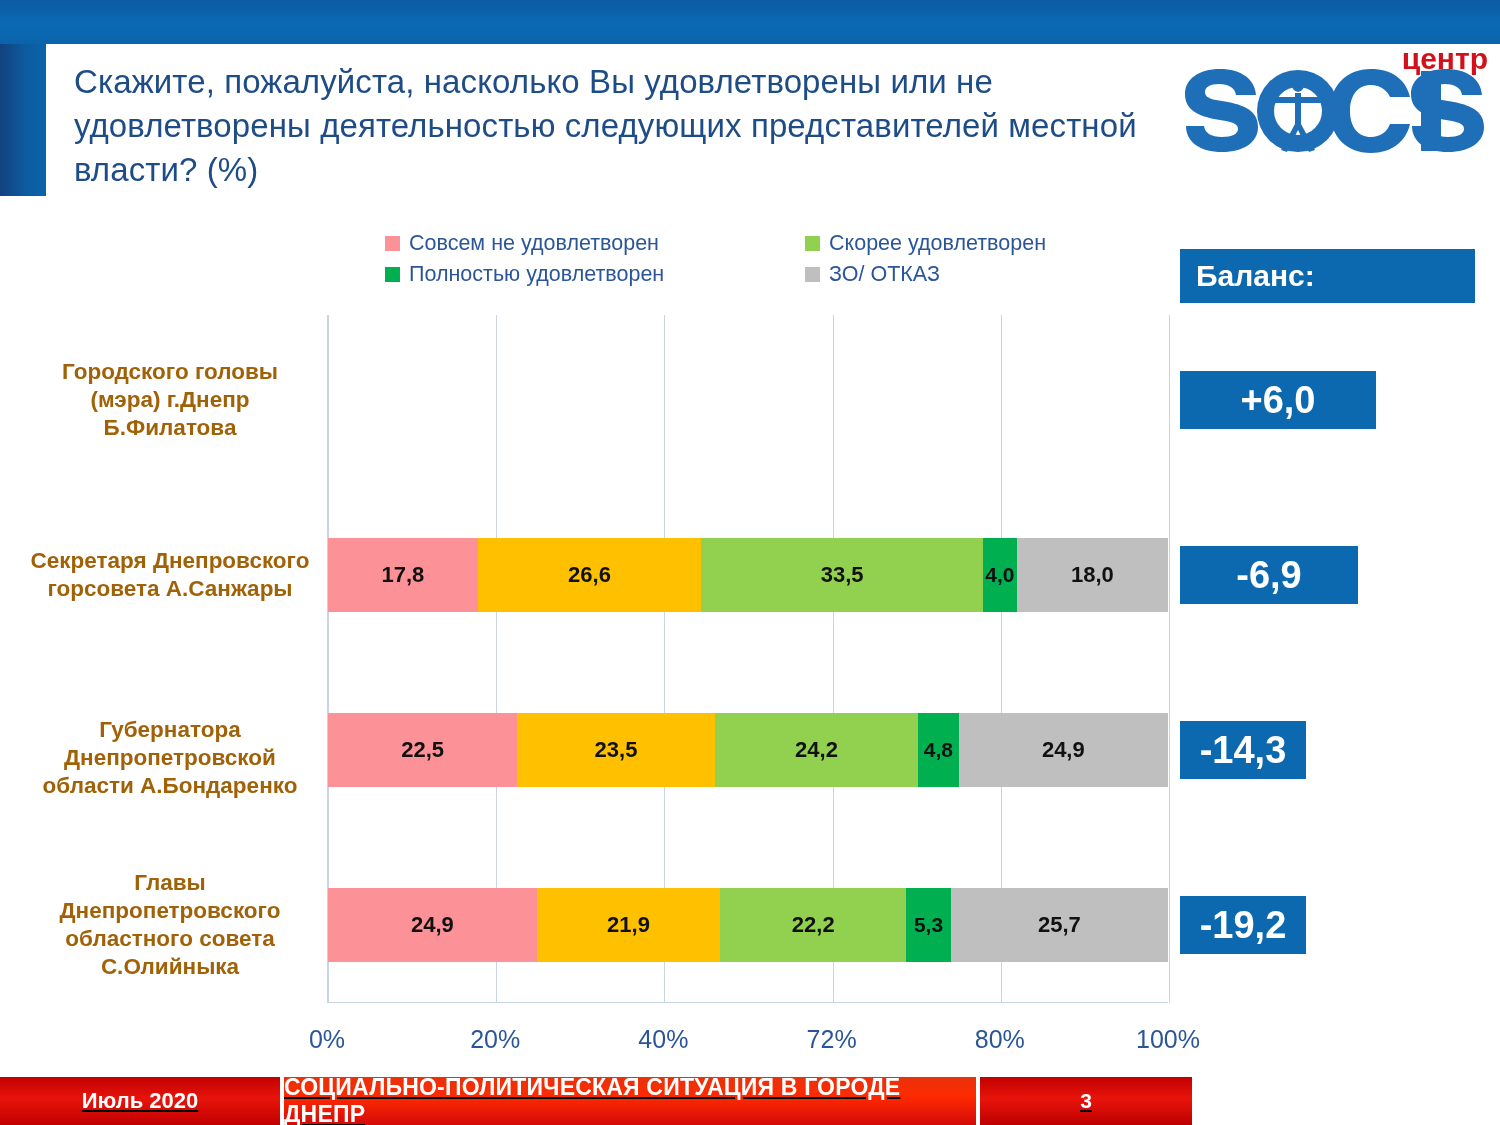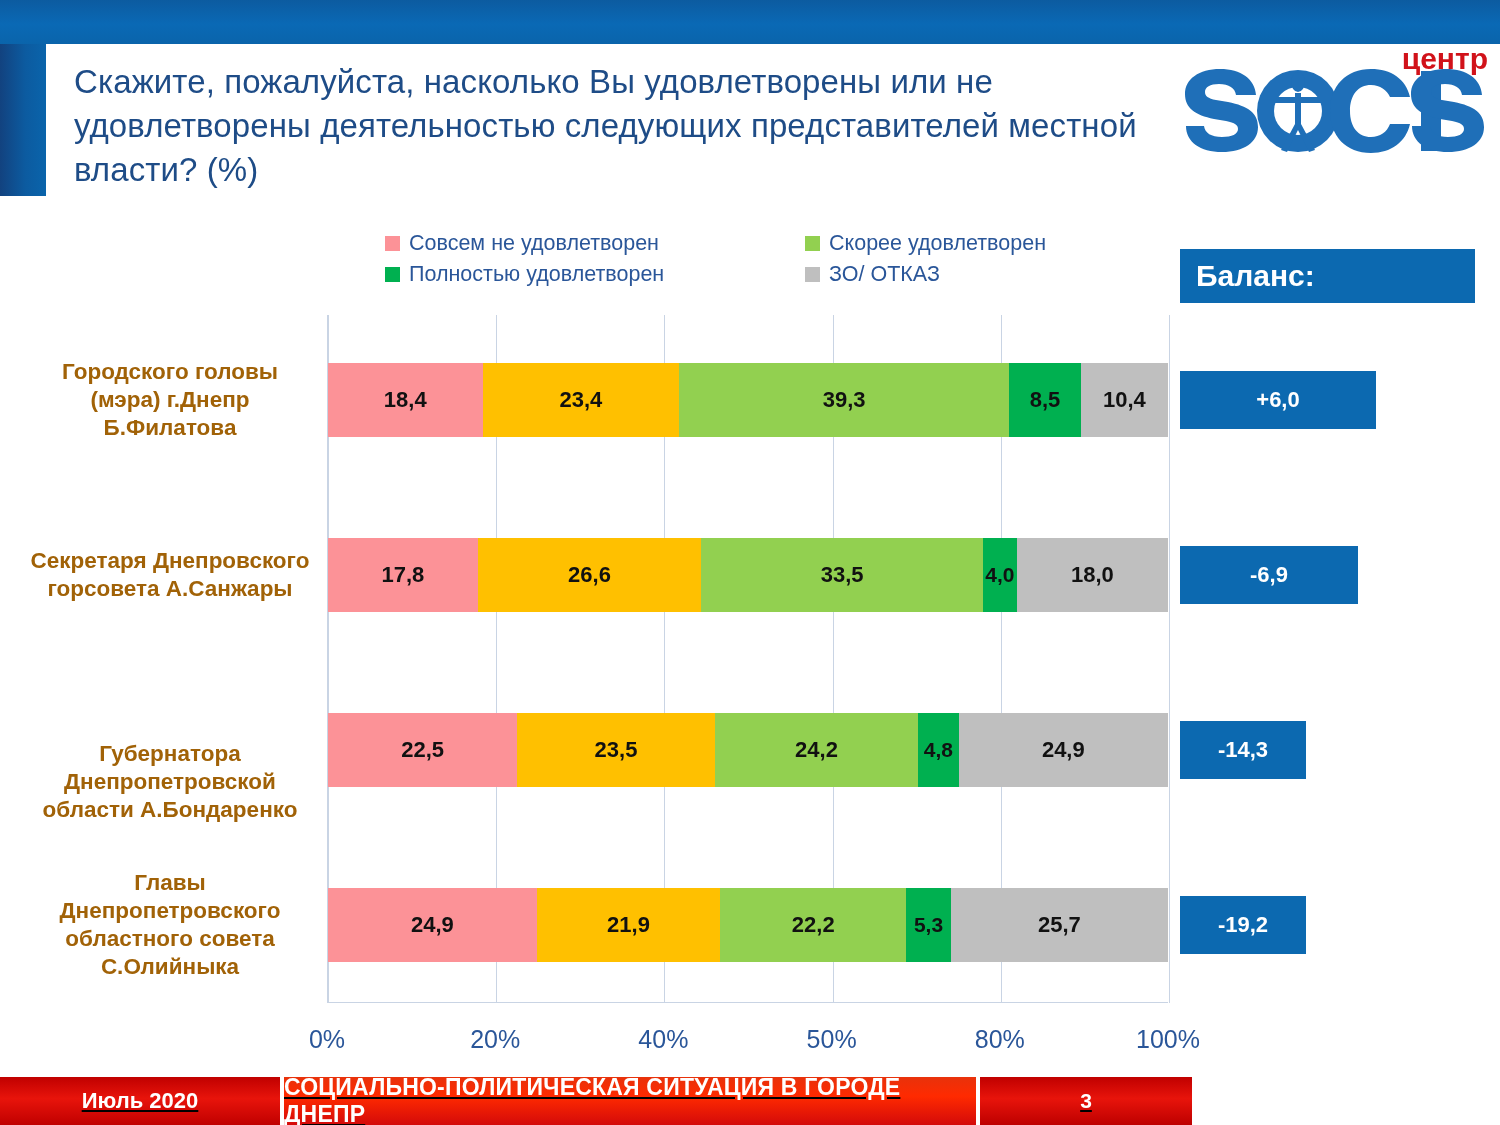--- a/index.html
+++ b/index.html
@@ -92,21 +92,21 @@
   .row-label {
     position:absolute; right:1185px; width:290px;
     text-align:center;
     color:#a16207; font-weight:bold; font-size:22.5px; line-height:28px;
   }
 
   
   .bal {
     position:absolute;
     background:#0c69b0; color:#ffffff;
-    font-size:22px; font-weight:bold;
+    font-size:38px; font-weight:bold;
     display:flex; align-items:center; justify-content:center;
     height:58px;
   }
 
   
   #xticks { position:absolute; left:327px; top:1025px; width:841px; height:34px; }
   .xtick {
     position:absolute; top:0; transform:translateX(-50%);
     color:#2a5699; font-size:25px; white-space:nowrap;
   }
@@ -188,27 +188,20 @@
 <div id="balance-header">Баланс:</div>
 
 <div id="plot">
   <div class="axis-base"></div>
 <div class="gridline" style="left: 0px;"></div>
     <div class="gridline" style="left: 168.2px;"></div>
     <div class="gridline" style="left: 336.4px;"></div>
     <div class="gridline" style="left: 504.6px;"></div>
     <div class="gridline" style="left: 672.8px;"></div>
     <div class="gridline" style="left: 841px;"></div>
-    <div class="bar-row" style="top: 48px;">
-      <div class="seg" style="width: 154.744px; background: rgb(252, 146, 151);">18,4</div>
-      <div class="seg" style="width: 196.794px; background: rgb(255, 192, 0);">23,4</div>
-      <div class="seg" style="width: 330.513px; background: rgb(146, 208, 80);">39,3</div>
-      <div class="seg" style="width: 71.485px; background: rgb(0, 176, 80);">8,5</div>
-      <div class="seg" style="width: 87.464px; background: rgb(191, 191, 191);">10,4</div>
-    </div>
     <div class="bar-row" style="top: 223px;">
       <div class="seg" style="width: 149.698px; background: rgb(252, 146, 151);">17,8</div>
       <div class="seg" style="width: 223.706px; background: rgb(255, 192, 0);">26,6</div>
       <div class="seg" style="width: 281.735px; background: rgb(146, 208, 80);">33,5</div>
       <div class="seg tight" style="width: 33.64px; background: rgb(0, 176, 80);">4,0</div>
       <div class="seg" style="width: 151.38px; background: rgb(191, 191, 191);">18,0</div>
     </div>
     <div class="bar-row" style="top: 398px;">
       <div class="seg" style="width: 189.225px; background: rgb(252, 146, 151);">22,5</div>
       <div class="seg" style="width: 197.635px; background: rgb(255, 192, 0);">23,5</div>
@@ -222,31 +215,31 @@
       <div class="seg" style="width: 186.702px; background: rgb(146, 208, 80);">22,2</div>
       <div class="seg tight" style="width: 44.573px; background: rgb(0, 176, 80);">5,3</div>
       <div class="seg" style="width: 218px; background: rgb(191, 191, 191);">25,7</div>
     </div>
   </div>
 
 <div id="xticks">
     <div class="xtick" style="left: 0px;">0%</div>
     <div class="xtick" style="left: 168.2px;">20%</div>
     <div class="xtick" style="left: 336.4px;">40%</div>
-    <div class="xtick" style="left: 504.6px;">50%</div>
+    <div class="xtick" style="left: 504.6px;">72%</div>
     <div class="xtick" style="left: 672.8px;">80%</div>
     <div class="xtick" style="left: 841px;">100%</div>
   </div>
 
 <div id="footer">
   <div id="footer-date">Июль 2020</div>
   <div id="footer-title">СОЦИАЛЬНО-ПОЛИТИЧЕСКАЯ СИТУАЦИЯ В ГОРОДЕ ДНЕПР</div>
   <div id="footer-page">3</div>
 </div>
 
 <div class="row-label" style="top: 358px;">Городского головы (мэра) г.Днепр Б.Филатова</div>
 <div class="bal" style="width: 196px; left: 1180px; top: 371px;">+6,0</div>
 <div class="row-label" style="top: 547px;">Секретаря Днепровского горсовета А.Санжары</div>
 <div class="bal" style="width: 178px; left: 1180px; top: 546px;">-6,9</div>
-<div class="row-label" style="top: 740px;">Губернатора Днепропетровской области А.Бондаренко</div>
+<div class="row-label" style="top: 716px;">Губернатора Днепропетровской области А.Бондаренко</div>
 <div class="bal" style="width: 126px; left: 1180px; top: 721px;">-14,3</div>
 <div class="row-label" style="top: 869px;">Главы Днепропетровского областного совета С.Олийныка</div>
 <div class="bal" style="width: 126px; left: 1180px; top: 896px;">-19,2</div>
 
 </body></html>

